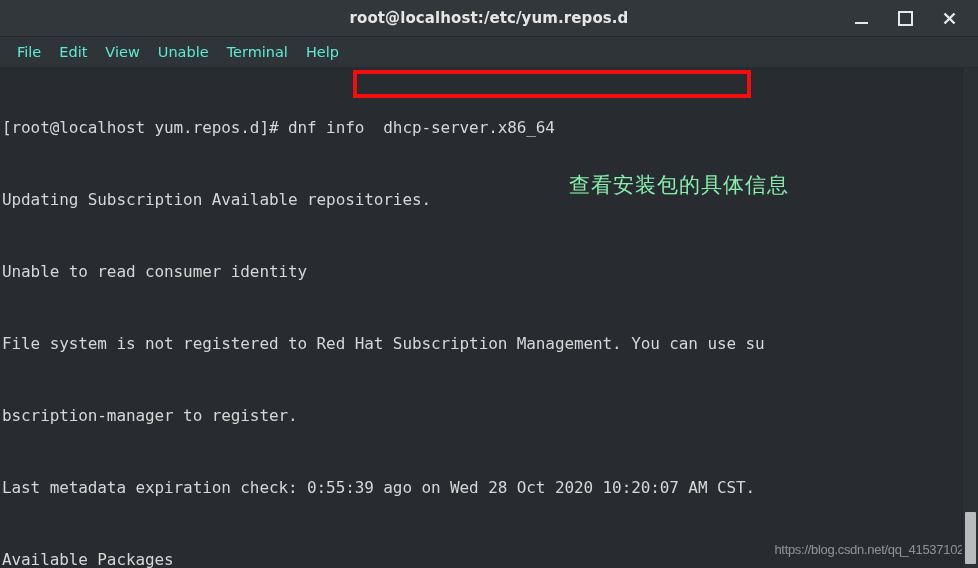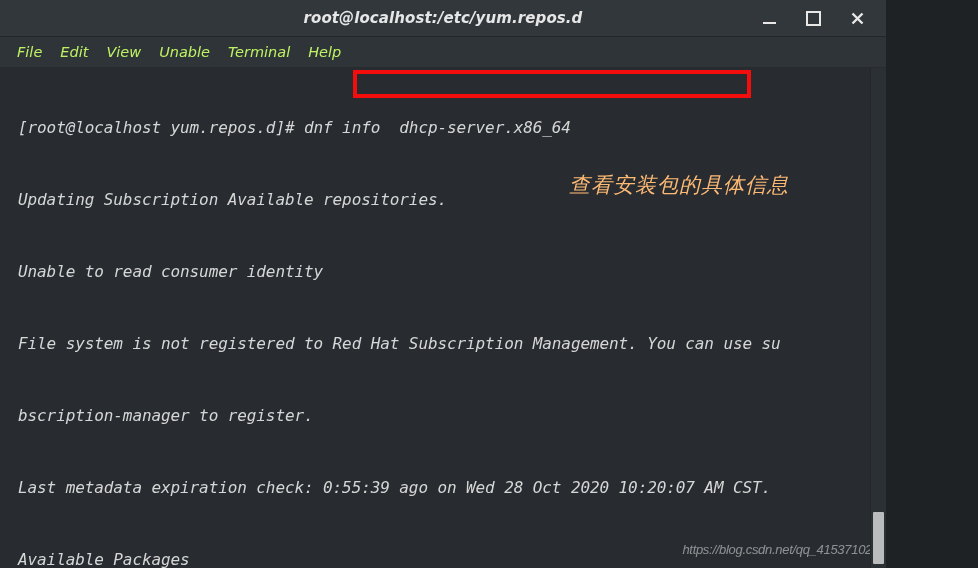--- a/index.html
+++ b/index.html
@@ -5,25 +5,24 @@
   html, body {
     margin: 0;
     padding: 0;
     background: #1f2225;
   }
   body {
     font-family: "Liberation Sans", sans-serif;
   }
   .window {
     position: relative;
-    width: 886px;
+    width: 978px;
     height: 568px;
     overflow: hidden;
     background: #282c30;
-    font-style: italic;
   }
 
   
   .titlebar {
     position: relative;
     height: 36px;
     background: #32373b;
     border-bottom: 1px solid #23272a;
     display: flex;
     align-items: center;
@@ -75,21 +74,21 @@
     height: 30px;
     background: #2f3438;
     display: flex;
     align-items: center;
     padding-left: 8px;
     border-bottom: 1px solid #272b2e;
   }
   .menu-item {
     font-family: "DejaVu Sans", sans-serif;
     font-size: 14.5px;
-    color: #bef264;
+    color: #5eead4;
     padding: 2px 9px;
     cursor: default;
     user-select: none;
   }
 
   
   .terminal {
     position: relative;
     height: 502px;
     background: #282c30;
@@ -102,41 +101,40 @@
     right: 18px;
     font-family: "DejaVu Sans Mono", monospace;
     font-size: 16px;
     line-height: 24px;
     color: #d6d6d6;
     white-space: pre;
     letter-spacing: -0.1px;
   }
   .term-line {
     height: 24px;
-    margin-left: 16px;
   }
 
   
   .highlight-box {
     position: absolute;
     left: 353px;
     top: 2px;
     width: 398px;
     height: 28px;
     border: 4px solid #f40d0d;
     box-sizing: border-box;
     pointer-events: none;
   }
   .cn-note {
     position: absolute;
     left: 569px;
     top: 103px;
     font-family: "DejaVu Sans", sans-serif;
     font-size: 21px;
-    color: #fdba74;
+    color: #86efac;
     white-space: nowrap;
     letter-spacing: 1px;
   }
   .watermark {
     position: absolute;
     right: 14px;
     bottom: 13px;
     font-family: "Liberation Sans", sans-serif;
     font-size: 13px;
     color: rgba(225,225,225,0.55);

